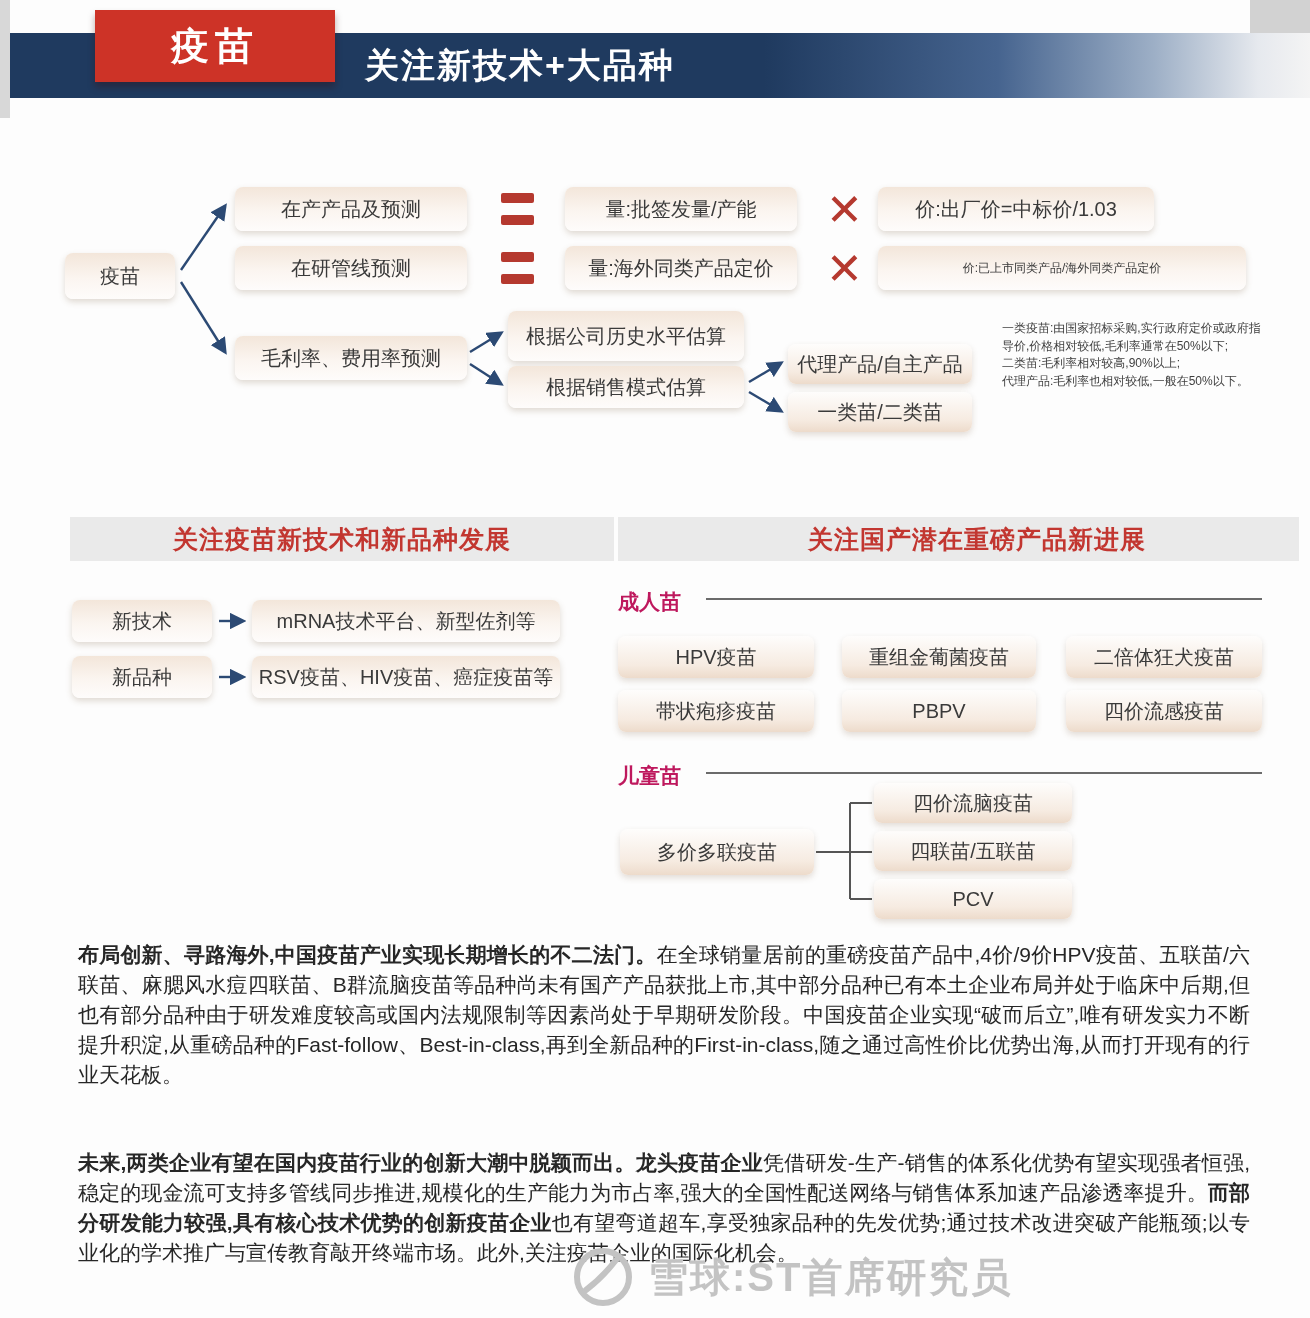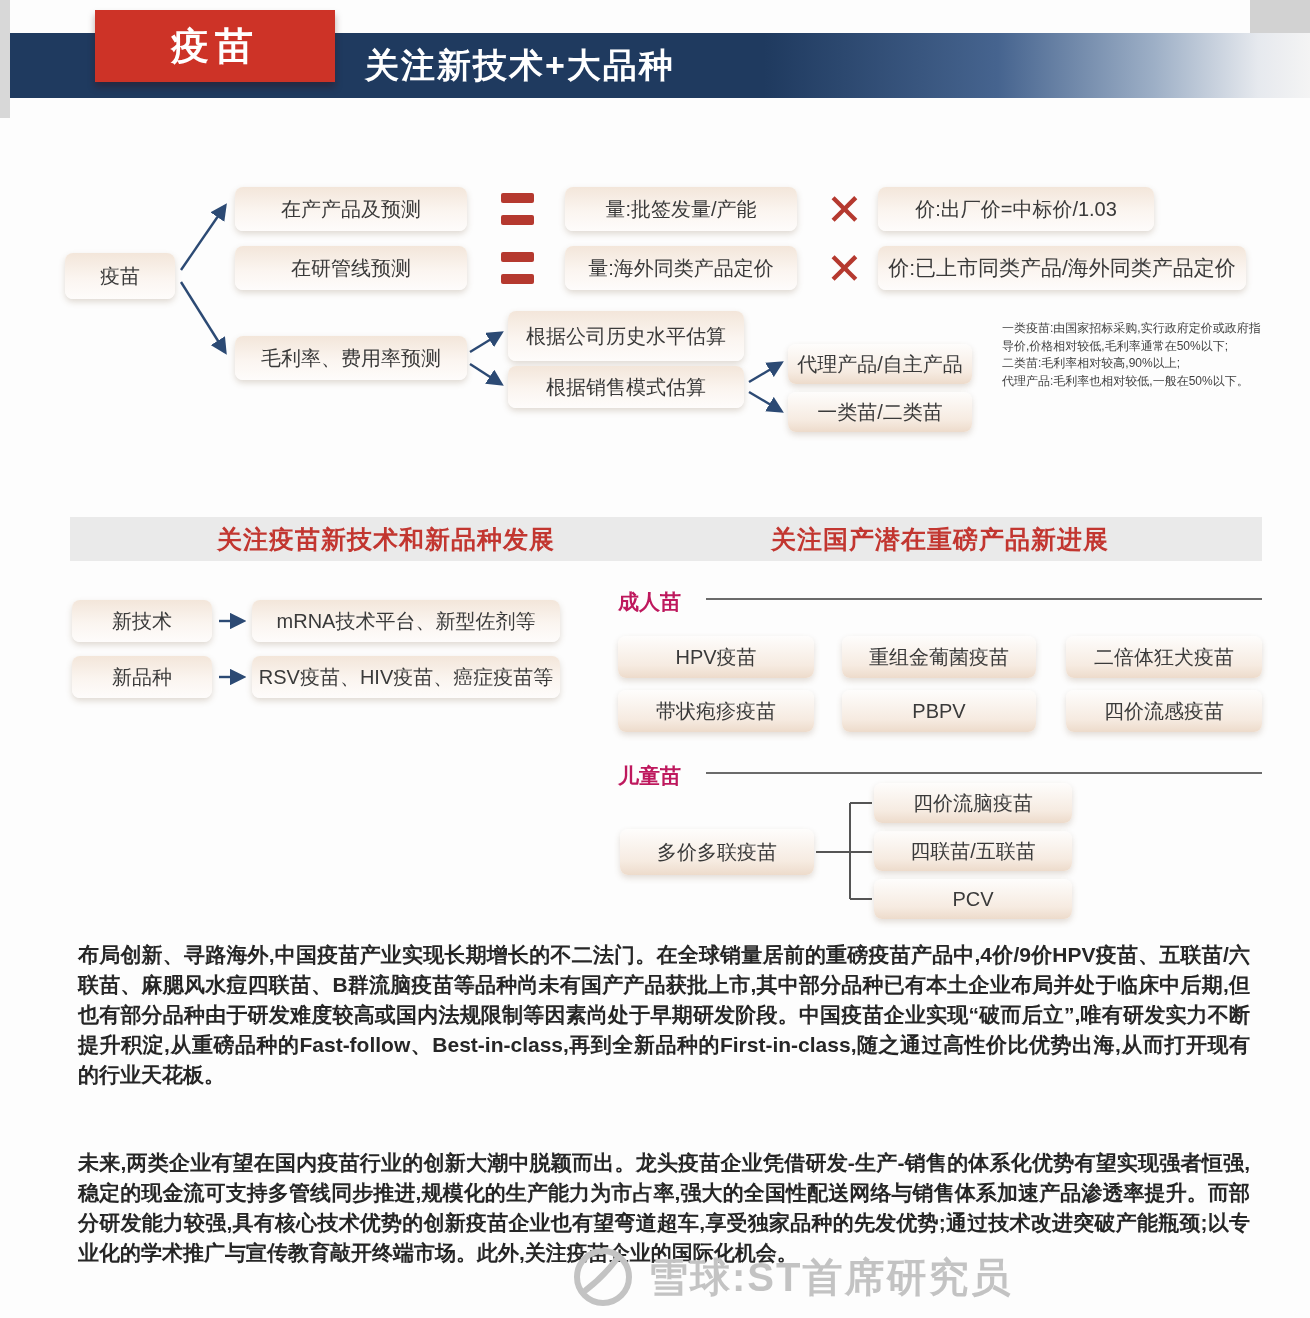--- a/index.html
+++ b/index.html
@@ -59,21 +59,21 @@
     color:#c23630;font-size:25px;font-weight:bold;letter-spacing:1px;z-index:2;
   }
   .group-label{position:absolute;font-size:21px;font-weight:bold;color:#be185d;z-index:2;}
   .rule{position:absolute;height:2px;background:#6b6b6b;z-index:1;}
 
   
   .para{
     position:absolute;left:78px;width:1172px;
     font-size:21px;line-height:30px;color:#262626;text-align:justify;
   }
-  .para span{font-weight:bold;}
+  .para span{font-weight:normal;}
 
   
   .watermark{
     position:absolute;left:572px;top:1246px;display:flex;align-items:center;gap:14px;
     color:#c3c3c3;font-size:40px;font-weight:bold;letter-spacing:2px;
     text-shadow:0 0 1px #ffffff;z-index:3;
   }
 </style>
 </head>
 <body>
@@ -129,39 +129,39 @@
       <i></i>
     </div>
 
   <div class="fbox" style="left:565px;top:187px;width:232px;height:44px;">量:批签发量/产能</div>
   <div class="fbox" style="left:565px;top:246px;width:232px;height:44px;">量:海外同类产品定价</div>
 
   <div class="times" style="left:826px;top:188px;">✕</div>
   <div class="times" style="left:826px;top:247px;">✕</div>
 
   <div class="fbox" style="left:878px;top:187px;width:276px;height:44px;">价:出厂价=中标价/1.03</div>
-  <div class="fbox" style="left:878px;top:246px;width:368px;height:44px;font-size:21px;">价:已上市同类产品/海外同类产品定价</div>
+  <div class="fbox" style="left:878px;top:246px;width:368px;height:44px;font-size:12px;">价:已上市同类产品/海外同类产品定价</div>
 
   <div class="fbox" style="left:508px;top:311px;width:236px;height:50px;">根据公司历史水平估算</div>
   <div class="fbox" style="left:508px;top:366px;width:236px;height:42px;">根据销售模式估算</div>
 
   <div class="gbox" style="left:788px;top:344px;width:184px;height:40px;">代理产品/自主产品</div>
   <div class="gbox" style="left:788px;top:392px;width:184px;height:40px;">一类苗/二类苗</div>
 
   <div class="note">一类疫苗:由国家招标采购,实行政府定价或政府指导价,价格相对较低,毛利率通常在50%以下;
 二类苗:毛利率相对较高,90%以上;
 代理产品:毛利率也相对较低,一般在50%以下。</div>
 
-  <div class="sec-header" style="left:70px;top:517px;width:544px;padding-left:44px;">关注疫苗新技术和新品种发展</div>
+  <div class="sec-header" style="left:70px;top:517px;width:544px;">关注疫苗新技术和新品种发展</div>
   <div class="fbox" style="left:72px;top:600px;width:140px;height:42px;">新技术</div>
   <div class="fbox" style="left:252px;top:600px;width:308px;height:42px;">mRNA技术平台、新型佐剂等</div>
   <div class="fbox" style="left:72px;top:656px;width:140px;height:42px;">新品种</div>
   <div class="fbox" style="left:252px;top:656px;width:308px;height:42px;">RSV疫苗、HIV疫苗、癌症疫苗等</div>
 
-  <div class="sec-header" style="left:618px;top:517px;width:644px;">关注国产潜在重磅产品新进展</div>
+  <div class="sec-header" style="left:618px;top:517px;width:644px;padding-left:37px;">关注国产潜在重磅产品新进展</div>
 
   <div class="group-label" style="left:618px;top:588px;">成人苗</div>
   <div class="rule" style="left:706px;top:598px;width:556px;"></div>
 
   <div class="gbox" style="left:618px;top:636px;width:196px;height:42px;">HPV疫苗</div>
   <div class="gbox" style="left:1066px;top:636px;width:196px;height:42px;">二倍体狂犬疫苗</div>
   <div class="gbox" style="left:842px;top:636px;width:194px;height:42px;">重组金葡菌疫苗</div>
   <div class="gbox" style="left:618px;top:690px;width:196px;height:42px;">带状疱疹疫苗</div>
   <div class="gbox" style="left:842px;top:690px;width:194px;height:42px;">PBPV</div>
   <div class="gbox" style="left:1066px;top:690px;width:196px;height:42px;">四价流感疫苗</div>

